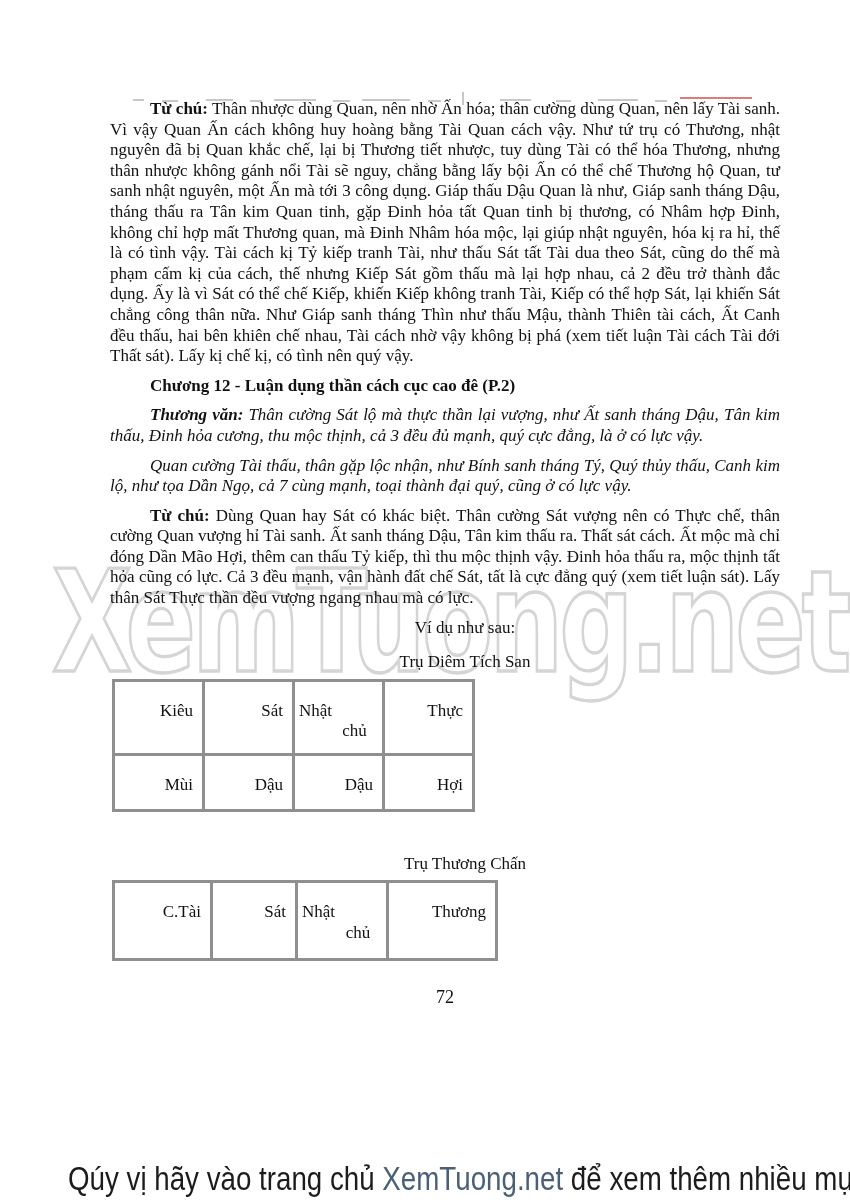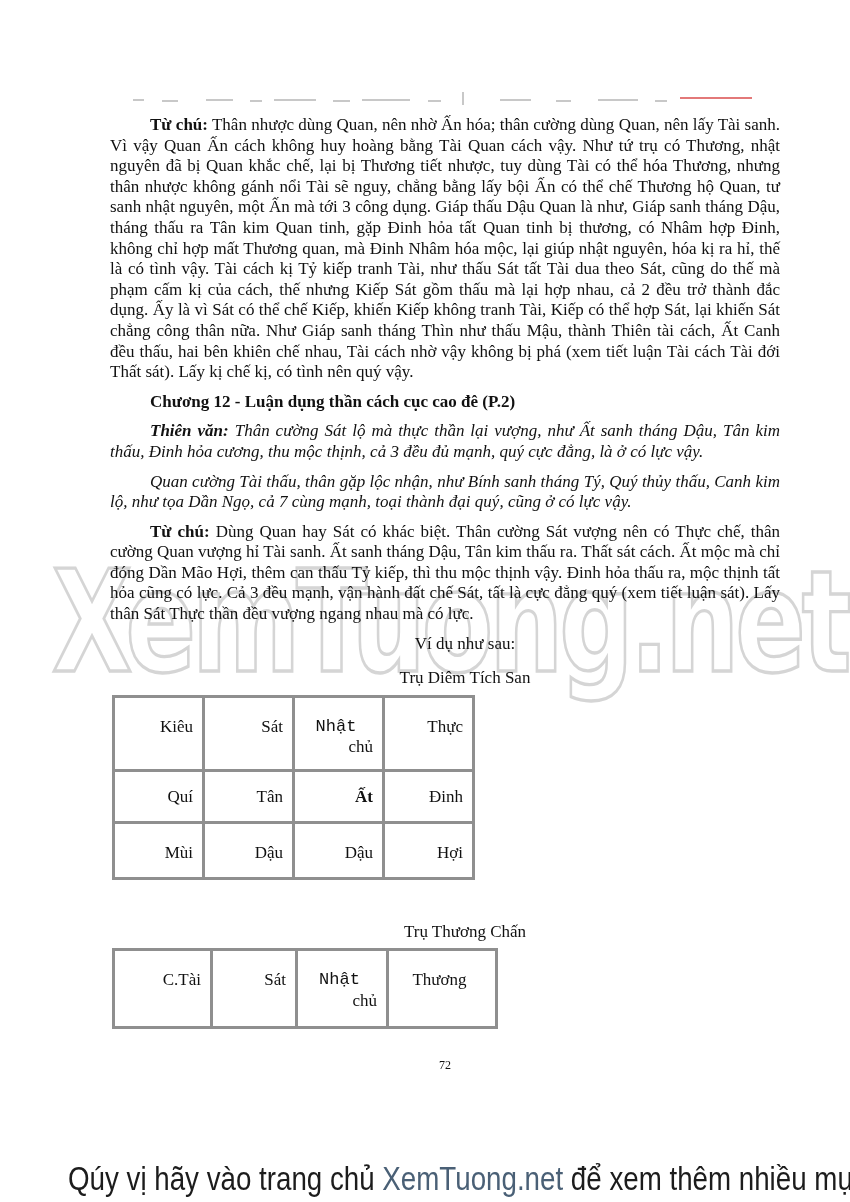--- a/index.html
+++ b/index.html
@@ -27,21 +27,21 @@
     -webkit-text-stroke:2.5px #d5d5d5;
     transform:scaleY(1.35);
     transform-origin:top left;
     white-space:nowrap;
     pointer-events:none;
     user-select:none;
   }
   
   .content{
     position:absolute;
-    left:110px;top:115px;
+    left:110px;top:99px;
     width:670px;
     z-index:1;
     font-size:17px;
     line-height:20.6px;
   }
   .content p{margin:0 0 9px 0;text-align:justify;text-indent:40px;}
   .content p.noj{text-align:center;}
   .chapter{font-weight:bold;text-indent:40px;margin:0 0 9px 0;}
   .nv{font-style:italic;}
   .example-intro{margin:3px 0 14px 0 !important;text-indent:44px;}
@@ -64,29 +64,29 @@
   table.bazi-1 td{width:74px;}
   table.bazi-1 tr.r1 td{height:48px;}
   table.bazi-1 tr.r2 td,3 table.bazi-1 tr.r3 td{height:30px;}
   table.bazi-1 tr.r2 td{height:30px;padding-top:15px;}
   table.bazi-1 tr.r3 td{height:30px;}
   table.bazi-2{margin-bottom:26px;}
   table.bazi-2 td{height:52px;}
   table.bazi-2 td.c1{width:82px;}
   table.bazi-2 td.c2{width:69px;}
   table.bazi-2 td.c3{width:75px;}
-  table.bazi-2 td.c4{width:93px;text-align:center;}
-  td .line-main{display:block;text-align:center;font-family:Liberation Mono, monospace;}
-  td .line-sub{display:block;text-align:right;padding-left:4px;margin-left:33px;}
+  table.bazi-2 td.c4{width:93px;}
+  td .line-main{display:block;text-align:left;}
+  td .line-sub{display:block;text-align:center;padding-left:4px;margin-left:33px;}
   td.strong{font-weight:bold;}
   .pagenum{
     margin-top:26px !important;
     text-align:center;
     text-indent:0 !important;
-    font-size:12px;
+    font-size:18px;
   }
   
   .footer{
     position:absolute;
     left:0;bottom:4px;
     width:850px;
     z-index:2;
     text-align:center;
     font-family:"Liberation Sans", sans-serif;
     font-size:33px;
@@ -120,46 +120,40 @@
   </div>
 
   <div class="watermark">XemTuong.net</div>
 
   <div class="content">
 
     <p><b>Từ chú:</b> <span>Thân nhược dùng Quan, nên nhờ Ấn hóa; thân cường dùng Quan, nên lấy Tài sanh. Vì vậy Quan Ấn cách không huy hoàng bằng Tài Quan cách vậy. Như tứ trụ có Thương, nhật nguyên đã bị Quan khắc chế, lại bị Thương tiết nhược, tuy dùng Tài có thể hóa Thương, nhưng thân nhược không gánh nổi Tài sẽ nguy, chẳng bằng lấy bội Ấn có thể chế Thương hộ Quan, tư sanh nhật nguyên, một Ấn mà tới 3 công dụng. Giáp thấu Dậu Quan là như, Giáp sanh tháng Dậu, tháng thấu ra Tân kim Quan tinh, gặp Đinh hỏa tất Quan tinh bị thương, có Nhâm hợp Đinh, không chỉ hợp mất Thương quan, mà Đinh Nhâm hóa mộc, lại giúp nhật nguyên, hóa kị ra hỉ, thế là có tình vậy. Tài cách kị Tỷ kiếp tranh Tài, như thấu Sát tất Tài dua theo Sát, cũng do thế mà phạm cấm kị của cách, thế nhưng Kiếp Sát gồm thấu mà lại hợp nhau, cả 2 đều trở thành đắc dụng. Ấy là vì Sát có thể chế Kiếp, khiến Kiếp không tranh Tài, Kiếp có thể hợp Sát, lại khiến Sát chẳng công thân nữa. Như Giáp sanh tháng Thìn như thấu Mậu, thành Thiên tài cách, Ất Canh đều thấu, hai bên khiên chế nhau, Tài cách nhờ vậy không bị phá (xem tiết luận Tài cách Tài đới Thất sát). Lấy kị chế kị, có tình nên quý vậy.</span></p>
 
     <p class="chapter">Chương 12 - Luận dụng thần cách cục cao đê (P.2)</p>
 
-    <p class="nv"><b>Thiên văn:</b> <span>Thân cường Sát lộ mà thực thần lại vượng, như Ất sanh tháng Dậu, Tân kim thấu, Đinh hỏa cương, thu mộc thịnh, cả 3 đều đủ mạnh, quý cực đẳng, là ở có lực vậy.</span></p>
+    <p class="nv"><b>Thương văn:</b> <span>Thân cường Sát lộ mà thực thần lại vượng, như Ất sanh tháng Dậu, Tân kim thấu, Đinh hỏa cương, thu mộc thịnh, cả 3 đều đủ mạnh, quý cực đẳng, là ở có lực vậy.</span></p>
 
     <p class="nv"><span>Quan cường Tài thấu, thân gặp lộc nhận, như Bính sanh tháng Tý, Quý thủy thấu, Canh kim lộ, như tọa Dần Ngọ, cả 7 cùng mạnh, toại thành đại quý, cũng ở có lực vậy.</span></p>
 
     <p><b>Từ chú:</b> <span>Dùng Quan hay Sát có khác biệt. Thân cường Sát vượng nên có Thực chế, thân cường Quan vượng hỉ Tài sanh. Ất sanh tháng Dậu, Tân kim thấu ra. Thất sát cách. Ất mộc mà chỉ đóng Dần Mão Hợi, thêm can thấu Tỷ kiếp, thì thu mộc thịnh vậy. Đinh hỏa thấu ra, mộc thịnh tất hỏa cũng có lực. Cả 3 đều mạnh, vận hành đất chế Sát, tất là cực đẳng quý (xem tiết luận sát). Lấy thân Sát Thực thần đều vượng ngang nhau mà có lực.</span></p>
 
     <p class="noj example-intro">Ví dụ như sau:</p>
 
     <p class="noj tbl-title">Trụ Diêm Tích San</p>
 
     <table class="bazi bazi-1">
       <tbody>
           <tr class="r1">
         <td>Kiêu</td>
         <td>Sát</td>
         <td>
           <span class="line-main">Nhật</span>
           <span class="line-sub">chủ</span>
         </td>
         <td>Thực</td>
-      </tr>
-      <tr class="r2">
-        <td>Quí</td>
-        <td>Tân</td>
-        <td class="strong">Ất</td>
-        <td>Đinh</td>
       </tr>
       <tr class="r3">
         <td>Mùi</td>
         <td>Dậu</td>
         <td>Dậu</td>
         <td>Hợi</td>
       </tr>
     </tbody>
       </table>
 

